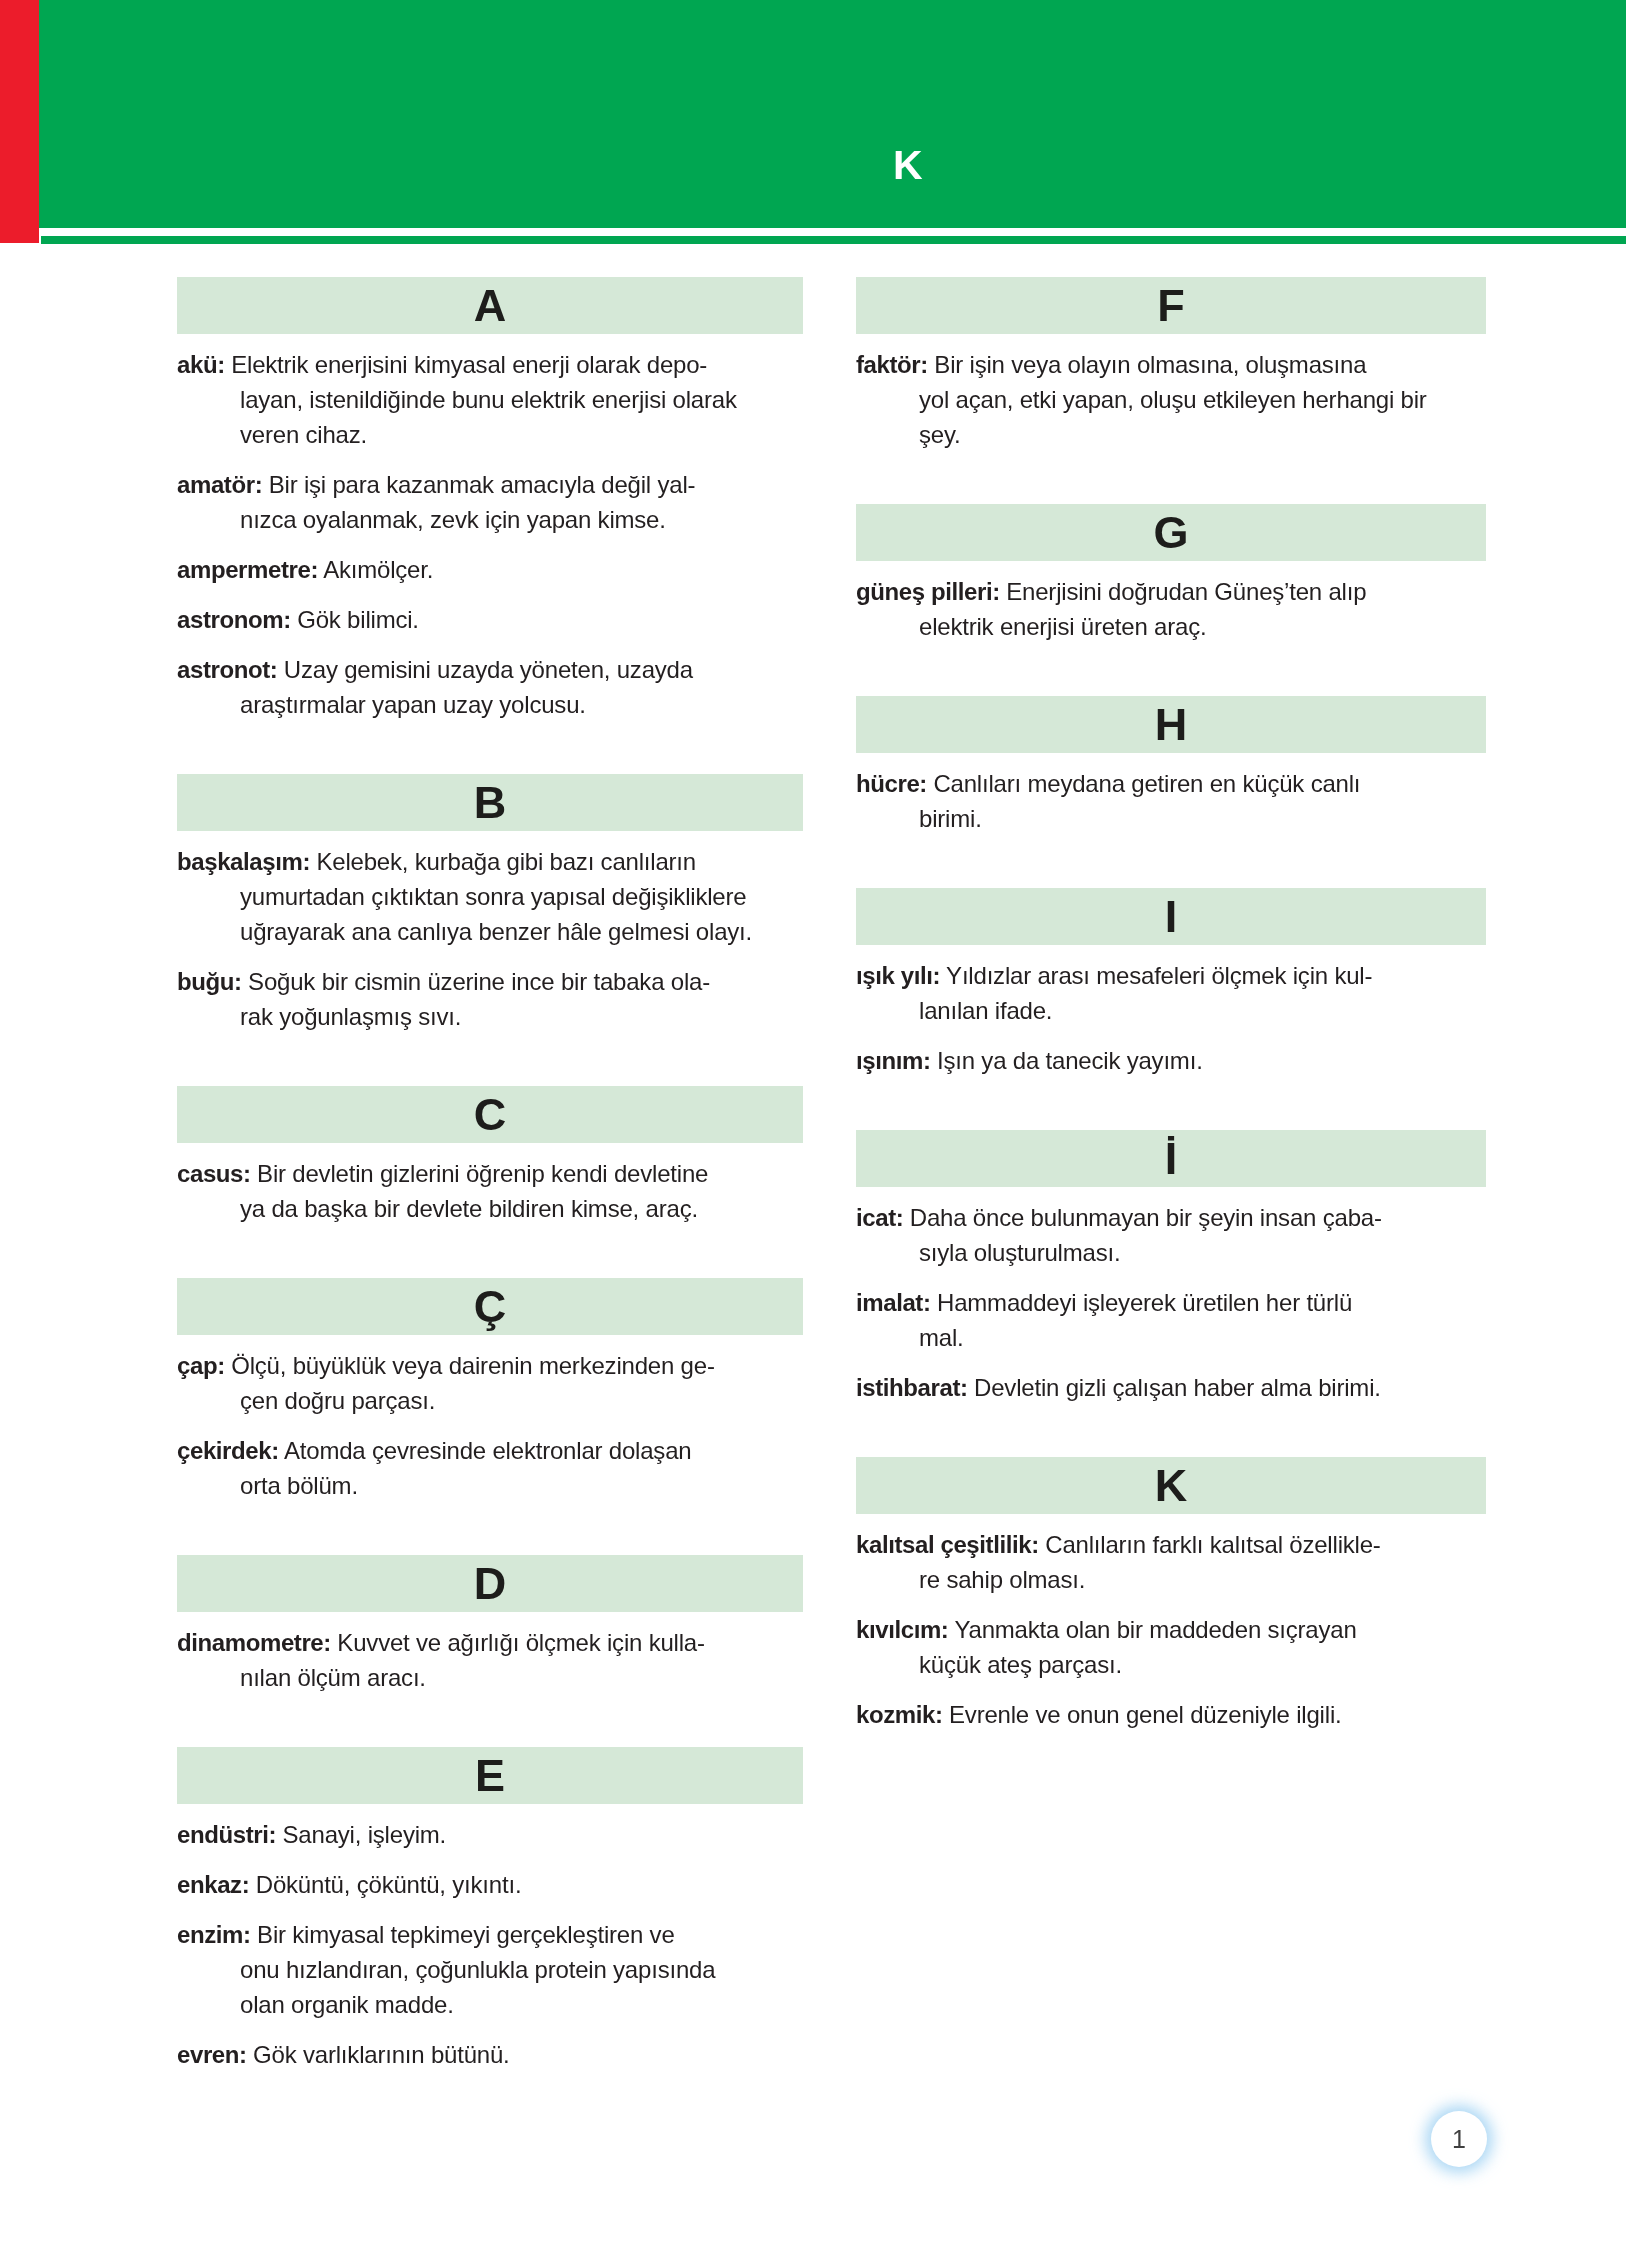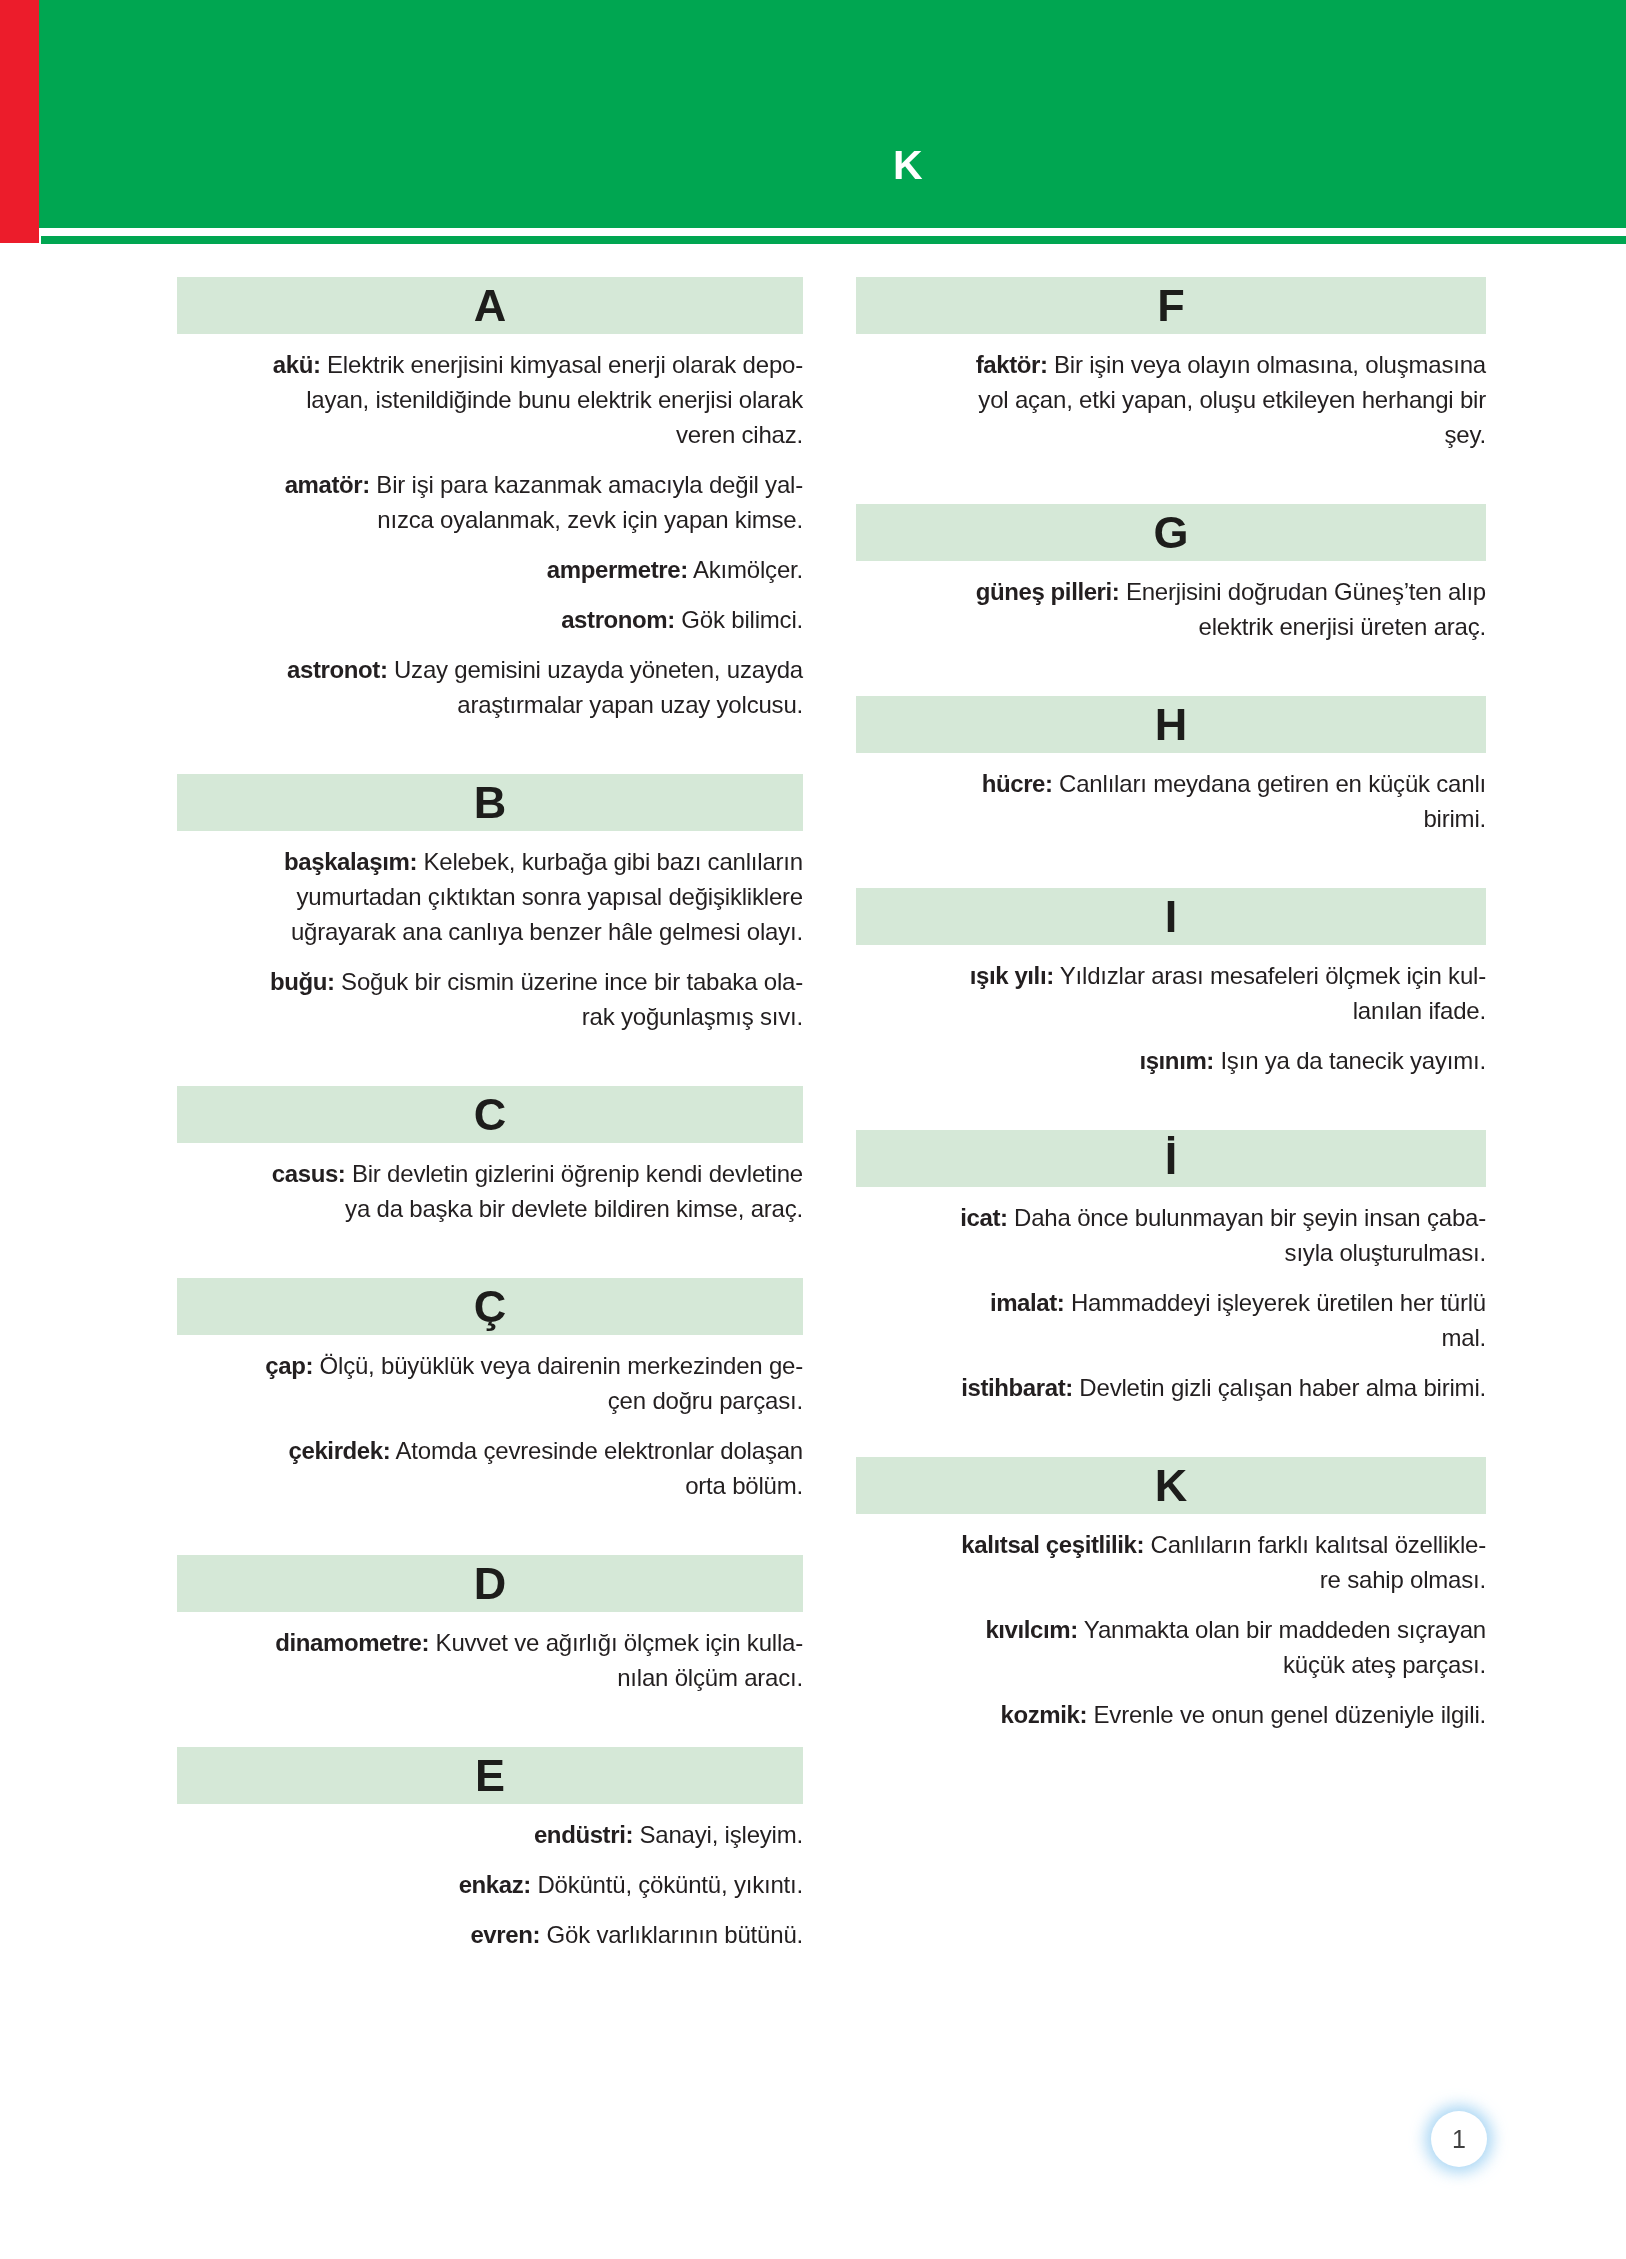--- a/index.html
+++ b/index.html
@@ -45,21 +45,21 @@
   .band:first-child{margin-top:0;}
   .band span{
     font-size:45px;font-weight:bold;color:#1d1d1b;line-height:1;
   }
   .entry{
     margin:12px 0 15px 0;
     font-size:24px;line-height:35px;
     letter-spacing:-0.2px;
     padding-left:63px;text-indent:-63px;
     white-space:pre-line;
-    text-align:right;
+    text-align:left;
   }
   .entry b{letter-spacing:-0.4px;}
   .page-number{
     position:absolute;left:1431px;top:2111px;width:56px;height:56px;
     border-radius:50%;background:#ffffff;
     box-shadow:0 0 15px 5.6px rgba(140,200,240,0.75);
     display:flex;align-items:center;justify-content:center;
     font-size:25px;color:#3f3f3f;
   }
 </style>
@@ -117,20 +117,23 @@
         <span>D</span>
       </div>
     <p class="entry"><b>dinamometre:</b><span> Kuvvet ve ağırlığı ölçmek için kulla-
 nılan ölçüm aracı.</span></p>
 
     <div class="band">
         <span>E</span>
       </div>
     <p class="entry"><b>endüstri:</b><span> Sanayi, işleyim.</span></p>
     <p class="entry"><b>enkaz:</b><span> Döküntü, çöküntü, yıkıntı.</span></p>
+    <p class="entry"><b>enzim:</b><span> Bir kimyasal tepkimeyi gerçekleştiren ve
+onu hızlandıran, çoğunlukla protein yapısında
+olan organik madde.</span></p>
     <p class="entry"><b>evren:</b><span> Gök varlıklarının bütünü.</span></p>
   </div>
 
   <div class="col col-right">
 
     <div class="band">
         <span>F</span>
       </div>
     <p class="entry"><b>faktör:</b><span> Bir işin veya olayın olmasına, oluşmasına
 yol açan, etki yapan, oluşu etkileyen herhangi bir

